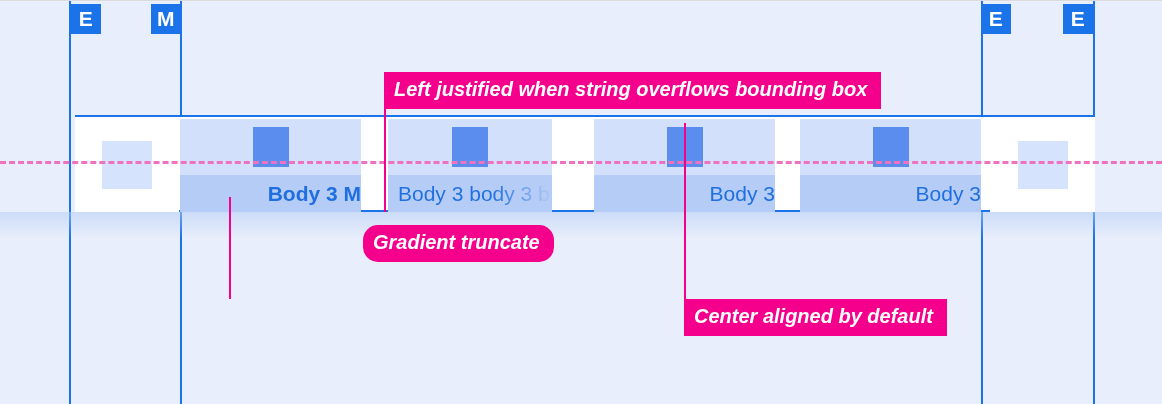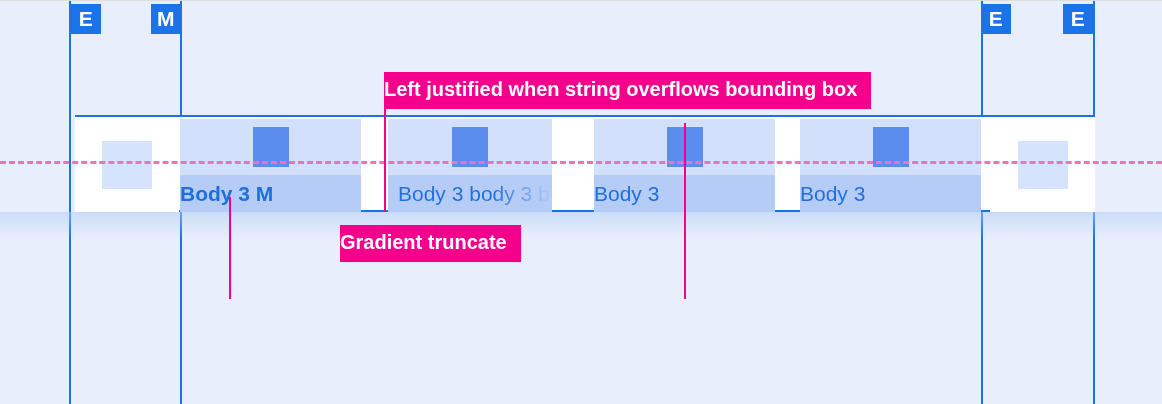--- a/index.html
+++ b/index.html
@@ -81,23 +81,23 @@
   .cell .label-row {
     position: relative;
     height: 37px;
     background: #b5cdf6;
     overflow: hidden;
   }
   .cell .label {
     position: absolute;
     top: 0;
     left: 0;
-    right: 15px;
+    right: 0;
     line-height: 37px;
-    text-align: left;
+    text-align: right;
     font-size: 21px;
     color: #1f6fe0;
     white-space: nowrap;
   }
   .cell.active .label {
     font-weight: bold;
   }
   .cell.overflow .label {
     text-align: left;
     left: 10px;
@@ -140,23 +140,24 @@
     border-top: 3px dashed #ef72c0;
   }
 
   
   .note {
     position: absolute;
     background: #f5008c;
     color: #ffffff;
     font-size: 20px;
     font-weight: bold;
-    padding: 6px 14px 8px 0;
+    padding: 6px 14px 8px 10px;
     white-space: nowrap;
     box-sizing: border-box;
+    font-style: italic;
   }
   .leader {
     position: absolute;
     width: 2px;
     background: #f5008c;
   }
 
   
   .fadestrip {
     position: absolute;
@@ -229,19 +230,20 @@
 
   </div>
 
   <div class="fadestrip" style="top:211px; background:linear-gradient(to bottom, rgba(180,205,246,0.55), rgba(232,238,251,0));"></div>
 
   <div id="centerline"></div>
 
   <div class="leader" style="left:384px; top:72px; height:139px;"></div>
   <div class="note" style="left:384px; top:71px;">Left justified when string overflows bounding box</div>
 
-  <div class="note" style="left:340px; top:224px;">Gradient truncate</div>
+  <div class="note" style="left:363px; top:224px;border-radius:15px;">Gradient truncate</div>
 
   <div class="leader" style="left:229px; top:196px; height:102px;"></div>
 
   <div class="leader" style="left:684px; top:122px; height:176px;"></div>
+  <div class="note" style="left:684px; top:298px;">Center aligned by default</div>
 
 </div>
 
 </body></html>

